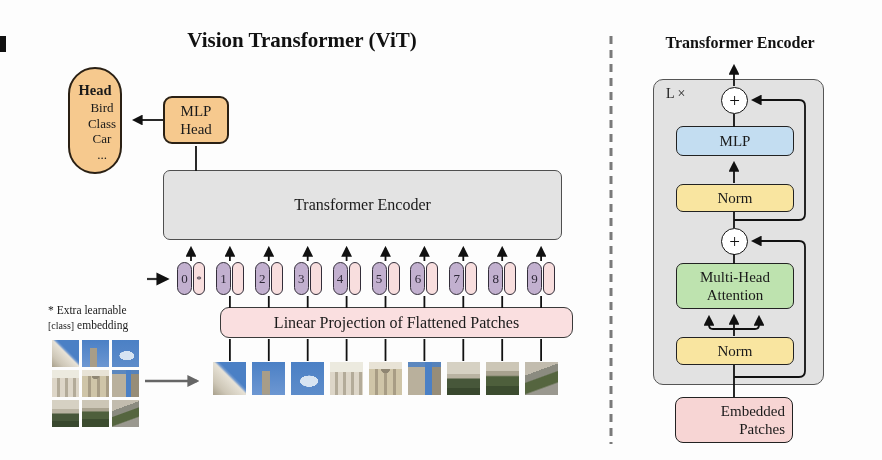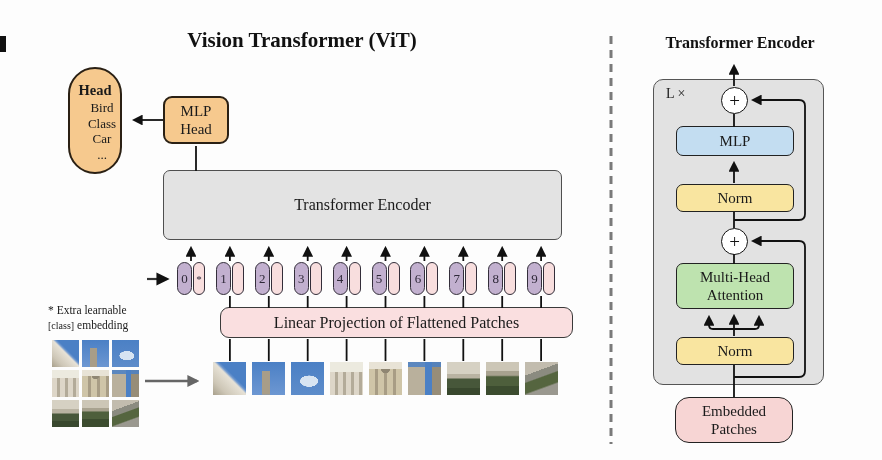--- a/index.html
+++ b/index.html
@@ -69,21 +69,21 @@
     background:var(--panel-gray); border:1.6px solid #555; border-radius:10px;}
   .loop-label{left:666px; top:86px; font-size:14px;}
   .plus-circle{width:27px; height:27px; border:1.8px solid #111; border-radius:50%;
     background:#fff; font-size:19px; line-height:1; color:#111;}
   .rb{width:118px; border:1.6px solid var(--dark-border); border-radius:7px;
     font-size:15px; line-height:1.2; padding:7px;}
   .rb-mlp{left:676px; top:126px; height:30px; background:var(--blue);}
   .rb-norm1{left:676px; top:184px; height:28px; background:var(--yellow);}
   .rb-mha{left:676px; top:263px; height:46px; background:var(--green);}
   .rb-norm2{left:676px; top:337px; height:28px; background:var(--yellow);}
-  .rb-embed{left:675px; top:397px; height:46px; background:var(--pink-embedded); border-radius:14px;}
+  .rb-embed{left:675px; top:397px; height:46px; background:var(--pink-embedded); border-radius:8px;text-align:right;}
 
   #wires{position:absolute; left:0; top:0; pointer-events:none;}
   .edge-artifact{left:0; top:36px; width:6px; height:16px; background:#111;}
 </style>
 </head>
 <body>
 
 <div id="canvas">
 
   <div class="abs edge-artifact"></div>

